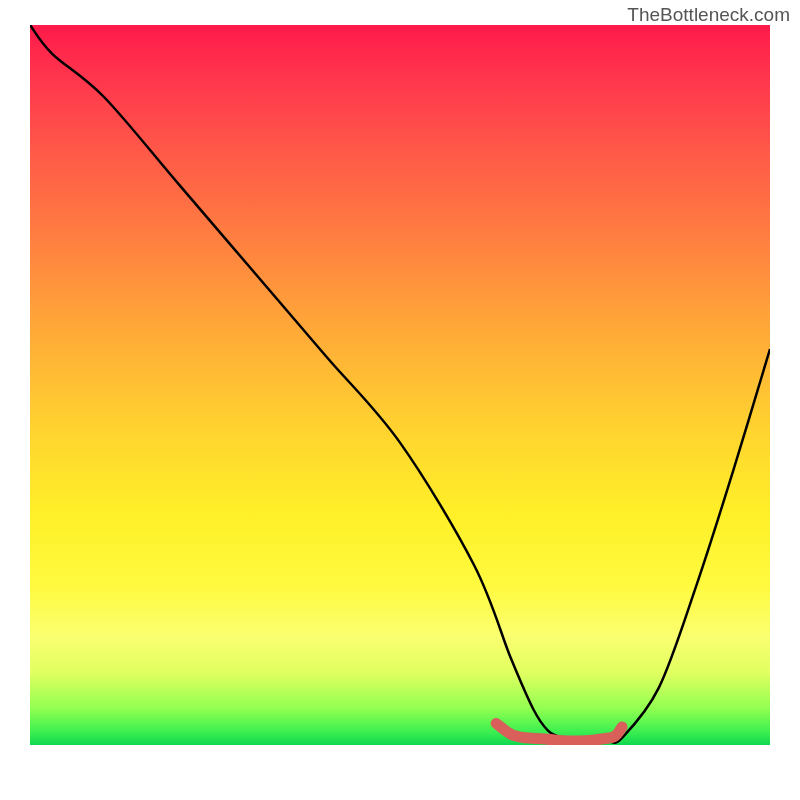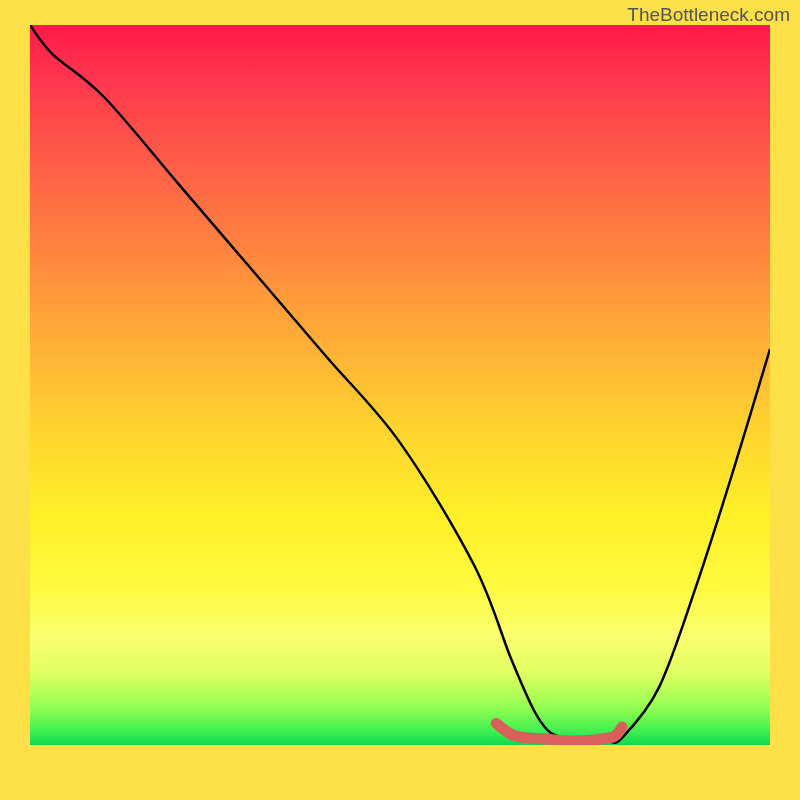--- a/index.html
+++ b/index.html
@@ -8,21 +8,21 @@
     background: #000;
     width: 800px;
     height: 800px;
     overflow: hidden;
     font-family: Arial, sans-serif;
   }
   .container {
     position: relative;
     width: 800px;
     height: 800px;
-    background: #fde047;
+    background: #ffffff;
   }
   .watermark {
     position: absolute;
     top: 4px;
     right: 10px;
     color: #555;
     font-size: 19px;
     font-weight: 500;
     z-index: 10;
   }

